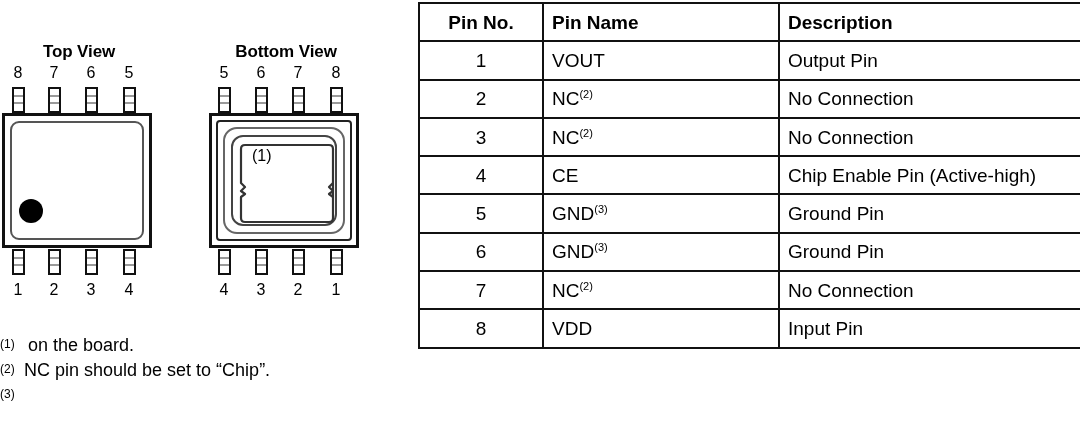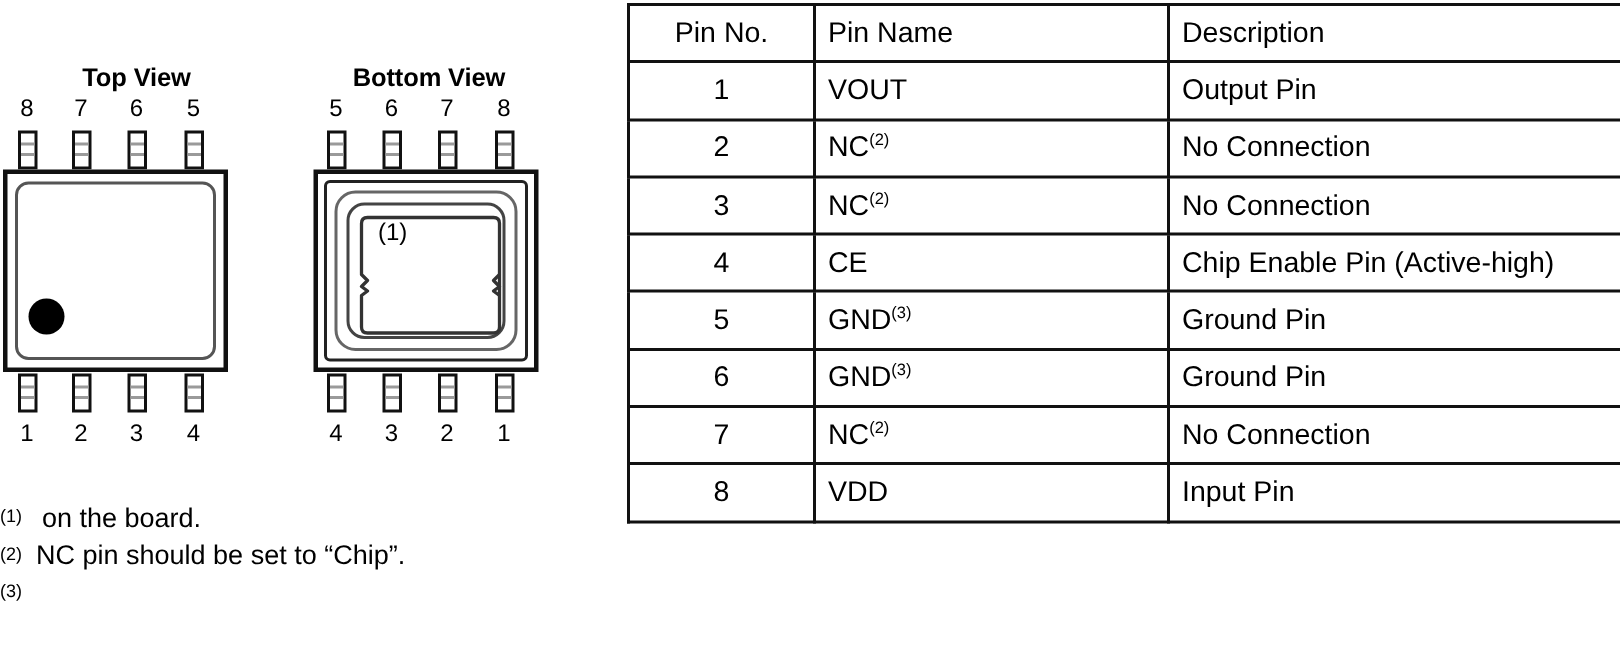--- a/index.html
+++ b/index.html
@@ -23,21 +23,21 @@
     width: 418px; height: 330px;
   }
   .pkg-title {
     position: absolute;
     font-size: 17px;
     font-weight: bold;
     letter-spacing: -0.1px;
     white-space: nowrap;
     text-align: center;
   }
-  #top-view-title  { left: 12px;   top: 42px; width: 158px; }
+  #top-view-title  { left: 0px;   top: 42px; width: 158px; }
   #bottom-view-title { left: 205px; top: 42px; width: 162px; }
 
   .pin-num {
     position: absolute;
     font-size: 16px;
     width: 18px;
     text-align: center;
     white-space: nowrap;
   }
 
@@ -115,21 +115,21 @@
     vertical-align: middle;
     white-space: nowrap;
   }
   #pin-table th:first-child, #pin-table td:first-child {
     border-left: 2px solid #111;
   }
   #pin-table th:last-child, #pin-table td:last-child {
     border-right: none;
   }
   #pin-table th {
-    font-weight: normal;
+    font-weight: bold;
   }
   .col-no   { width: 106px; text-align: center; }
   .col-name { width: 218px; text-align: left; border-radius: 17px; }
   .col-desc { width: 338px; text-align: left; }
   sup { font-size: 11px; vertical-align: super; line-height: 0; }
 
   
   #footnotes {
     position: absolute;
     left: 0;

